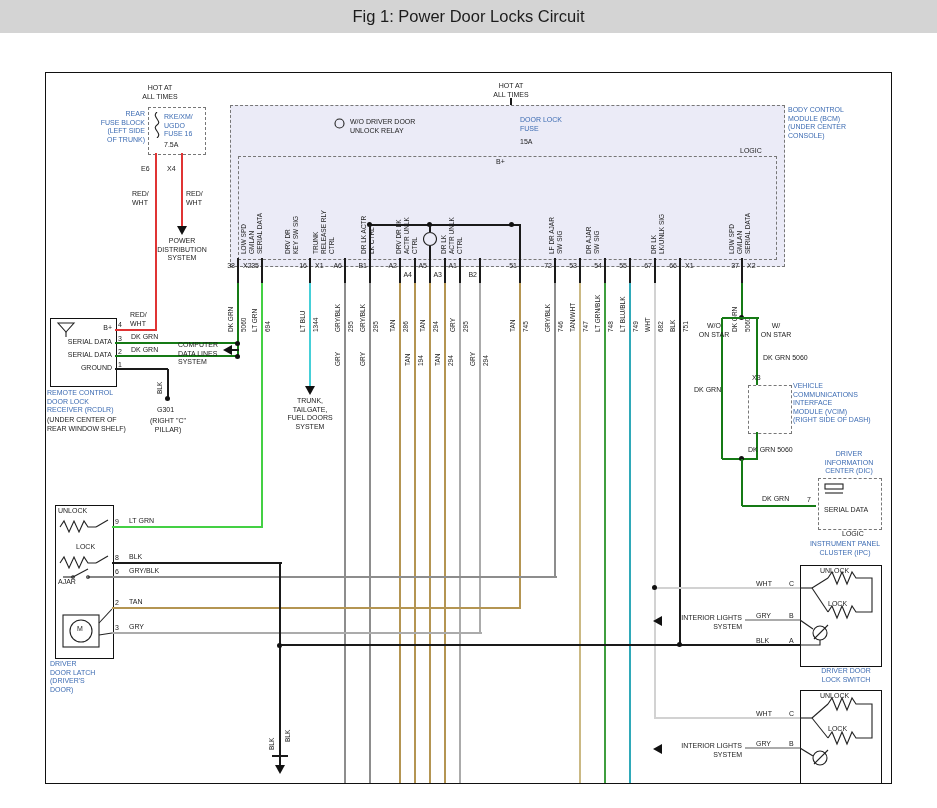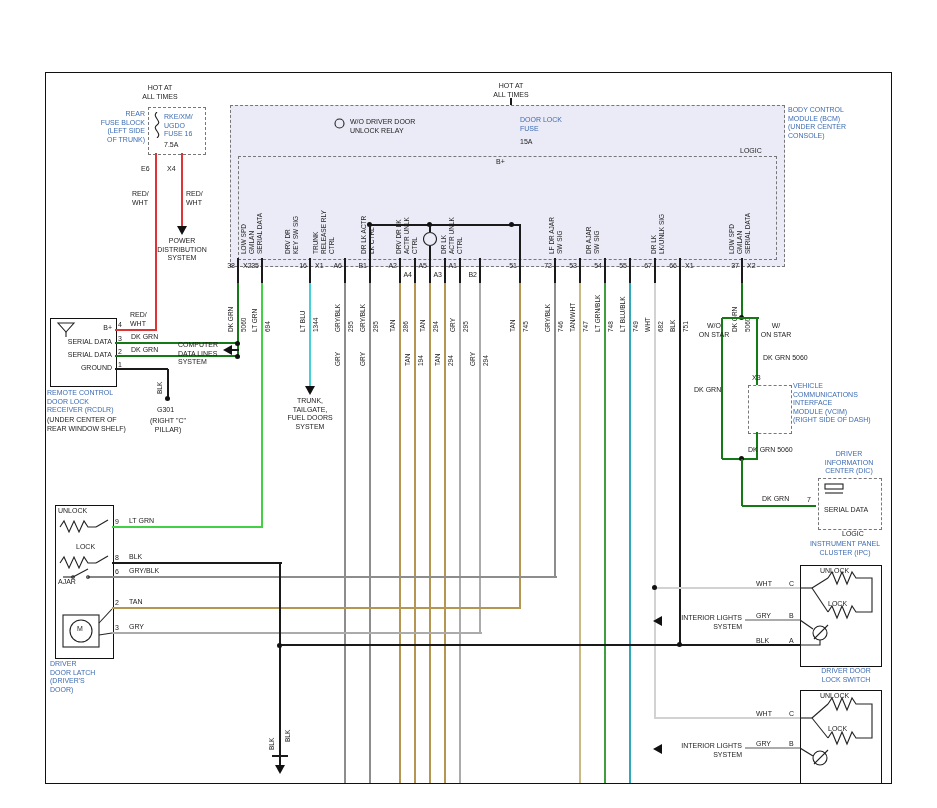--- a/index.html
+++ b/index.html
@@ -32,20 +32,23 @@
   .triD{position:absolute;width:0;height:0;border-left:5px solid transparent;border-right:5px solid transparent;border-top:9px solid #111;}
   .triL{position:absolute;width:0;height:0;border-top:5px solid transparent;border-bottom:5px solid transparent;border-right:9px solid #111;}
   svg.sym{position:absolute;}
   svg.sym *{stroke:#222;fill:none;stroke-width:1.1px;}
 </style>
 </head>
 <body>
 
 <div class="page">
 
+  <div class="titlebar">
+    <span>Fig 1: Power Door Locks Circuit</span>
+  </div>
 
   <div class="frame"></div>
 
   <div class="t ctr" style="left:133px;top:84px;width:54px">HOT AT
 ALL TIMES</div>
   <div class="boxD" style="left:148px;top:107px;width:56px;height:46px"></div>
   <svg class="sym" style="left:150px;top:112px" width="14" height="26">
       <path d="M7 0 C 1 5, 13 9, 7 13 C 1 17, 13 21, 7 26"></path>
     </svg>
   <div class="t b" style="left:164px;top:113px">RKE/XM/

